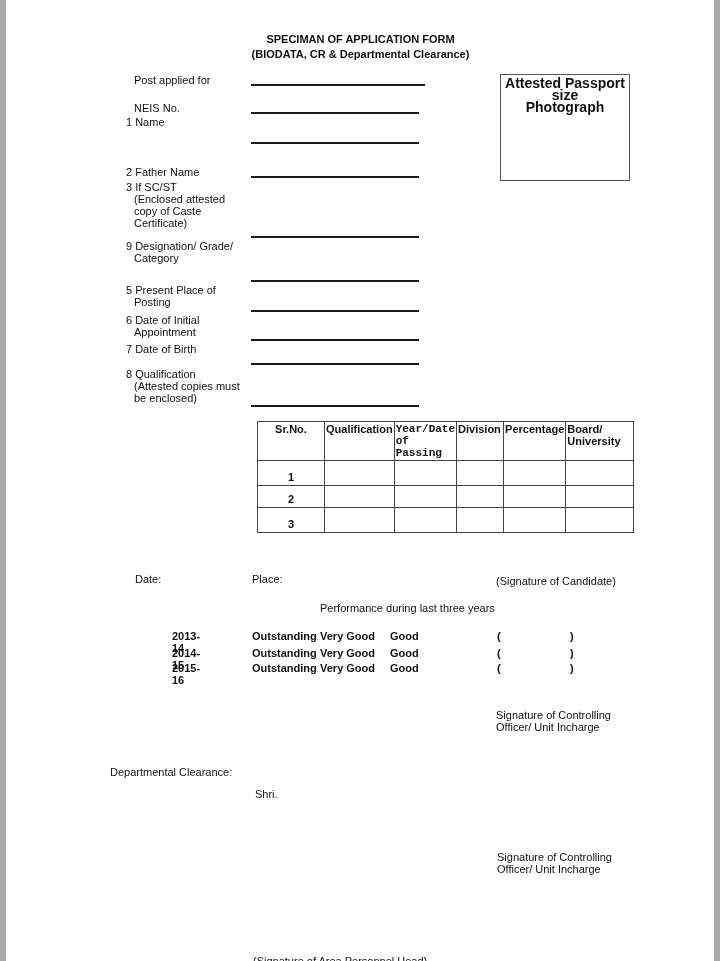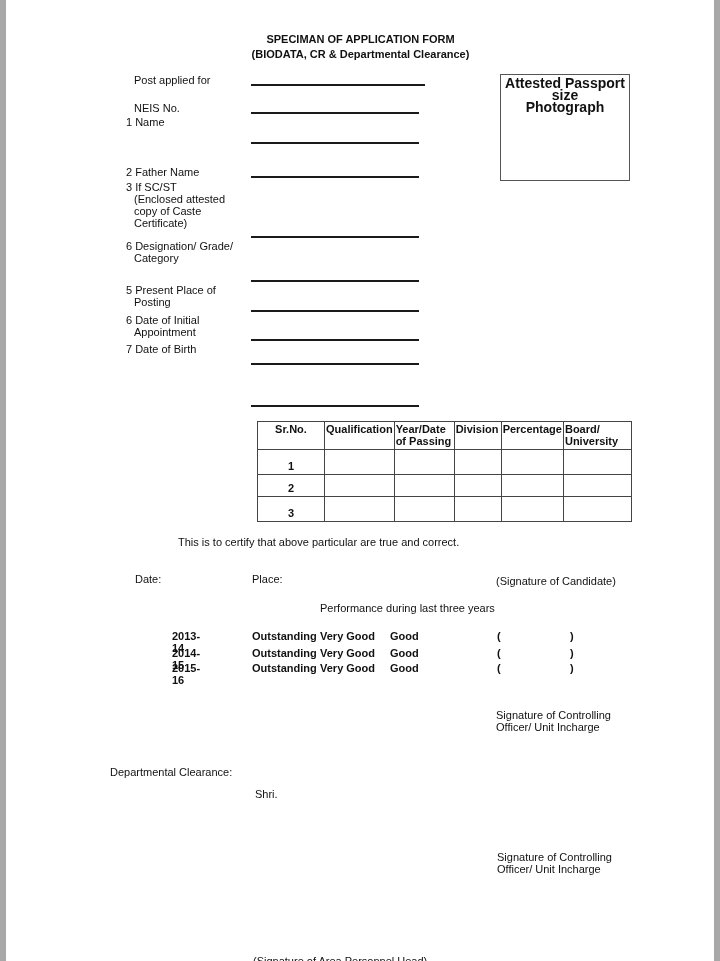--- a/index.html
+++ b/index.html
@@ -53,54 +53,59 @@
   <div class="abs t11 b" style="left:120px; top:146px;margin-top:20px;">2 Father Name</div>
 
   <div class="abs t11 b" style="left:120px; top:181px;">
     <div>3 If SC/ST</div>
     <div style="padding-left:8px">(Enclosed attested</div>
     <div style="padding-left:8px">copy of Caste</div>
     <div style="padding-left:8px">Certificate)</div>
   </div>
 
   <div class="abs t11 b" style="left:120px; top:240px;">
-    <div>6 Designation/ Grade/</div>
+    <div>9 Designation/ Grade/</div>
     <div style="padding-left:8px">Category</div>
   </div>
 
   <div class="abs t11 b" style="left:120px; top:284px;">
     <div>5 Present Place of</div>
     <div style="padding-left:8px">Posting</div>
   </div>
 
   <div class="abs t11 b" style="left:120px; top:314px;">
     <div>6 Date of Initial</div>
     <div style="padding-left:8px">Appointment</div>
   </div>
 
   <div class="abs t11 b" style="left:120px; top:343px;">7 Date of Birth</div>
 
+  <div class="abs t11 b" style="left:120px; top:368px;">
+    <div>8 Qualification</div>
+    <div style="padding-left:8px">(Attested copies must</div>
+    <div style="padding-left:8px">be enclosed)</div>
+  </div>
 
   <div class="line" style="left:245px; top:84px; width:174px;"></div>
   <div class="line" style="left:245px; top:112px; width:168px;"></div>
   <div class="line" style="left:245px; top:142px; width:168px;"></div>
   <div class="line" style="left:245px; top:176px; width:168px;"></div>
   <div class="line" style="left:245px; top:236px; width:168px;"></div>
   <div class="line" style="left:245px; top:280px; width:168px;"></div>
   <div class="line" style="left:245px; top:310px; width:168px;"></div>
   <div class="line" style="left:245px; top:339px; width:168px;"></div>
   <div class="line" style="left:245px; top:363px; width:168px;"></div>
   <div class="line" style="left:245px; top:405px; width:168px;"></div>
 
   <table class="qual">
     <tbody>
         <tr style="height:28px;">
       <th class="c" style="width:67px;">Sr.No.</th>
       <th style="width:69px;">Qualification</th>
-      <th style="width:60px;">
+      <th style="width:60px;font-family:Liberation Mono, monospace;">
         <div>Year/Date</div>
         <div>of Passing</div>
       </th>
       <th style="width:47px;">Division</th>
       <th style="width:62px;">Percentage</th>
       <th style="width:68px;">
         <div>Board/</div>
         <div>University</div>
       </th>
     </tr>
@@ -124,21 +129,20 @@
       <td class="c">3</td>
       <td></td>
       <td></td>
       <td></td>
       <td></td>
       <td></td>
     </tr>
   </tbody>
     </table>
 
-  <div class="abs t11 b" style="left:172px; top:536px;">This is to certify that above particular are true and correct.</div>
 
   <div class="abs t11 b" style="left:129px; top:573px;">Date:</div>
   <div class="abs t11 b" style="left:246px; top:573px;">Place:</div>
   <div class="abs t11 b" style="left:490px; top:575px;">(Signature of Candidate)</div>
 
   <div class="abs t11 b" style="left:314px; top:602px;">Performance during last three years</div>
 
   <div class="perf-row" style="left:166px; top:630px;">
     <span class="abs" style="left:0;">2013-14</span>
     <span class="abs" style="left:80px;">Outstanding</span>

